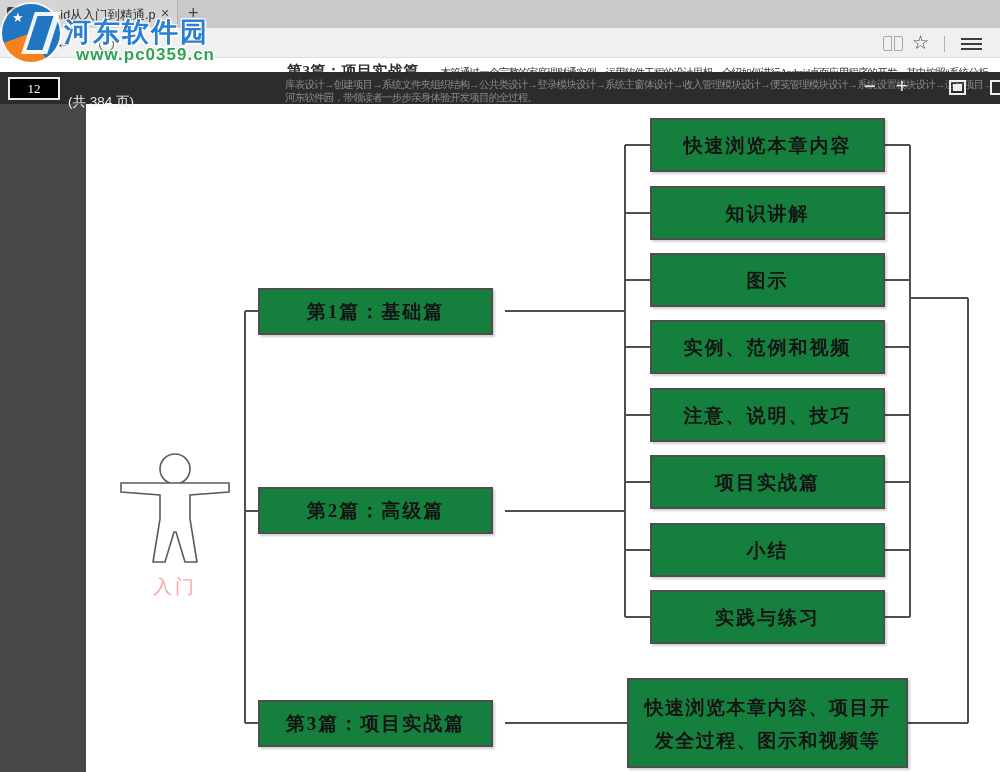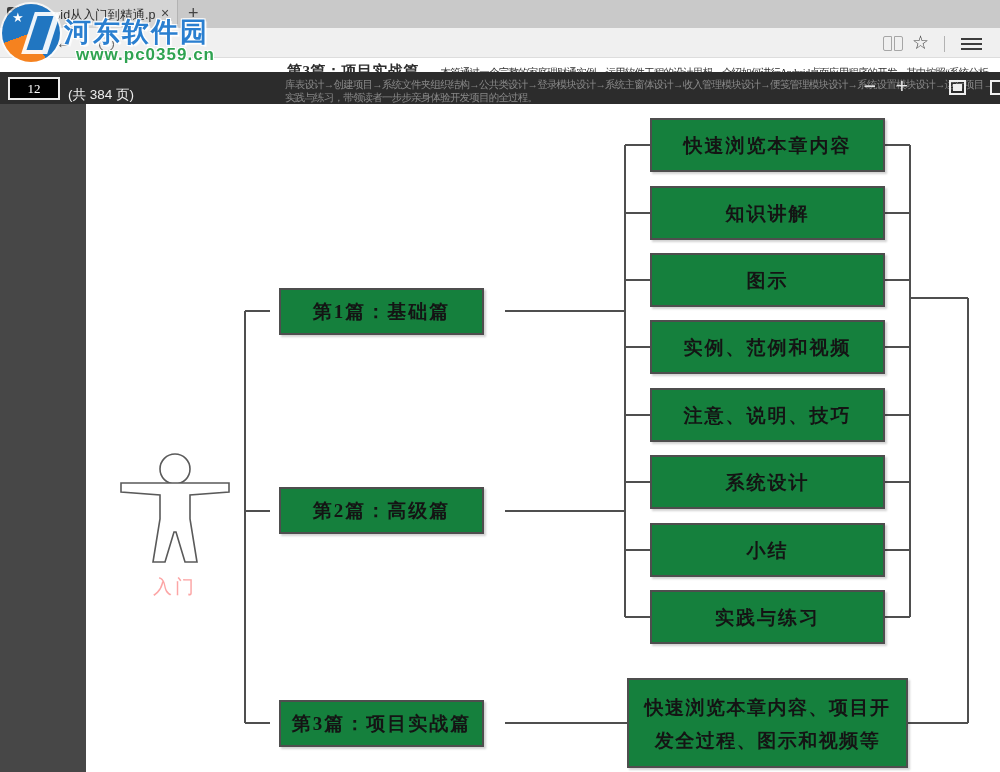--- a/index.html
+++ b/index.html
@@ -69,38 +69,38 @@
              overflow:hidden; }
   .line-a { left:287px; top:62px; width:705px; font-size:10.5px; color:#2e2e2e;
             letter-spacing:-0.8px; z-index:5; }
   .line-a b { font-size:15px; letter-spacing:0.5px; margin-right:6px; }
 
   
   .pdf-toolbar { left:0; top:72px; width:1000px; height:32px; background:#2c2c2c; z-index:10; }
   .page-input { left:8px; top:5px; width:52px; height:23px; background:#000000;
     border:2px solid #ededed; color:#ffffff; text-align:center; font-size:13px;
     font-family:Liberation Serif, serif; }
-  .page-total { left:68px; top:14px; font-size:13.5px; color:#ededed; white-space:nowrap; }
+  .page-total { left:68px; top:21px; font-size:13.5px; color:#ededed; white-space:nowrap; }
   .line-b { left:285px; top:6px; width:706px; font-size:10.5px; color:#878787;
             letter-spacing:-0.8px; }
   .line-c { left:285px; top:19px; width:500px; font-size:10.5px; color:#878787;
             letter-spacing:-0.8px; }
   .tb-btn { color:#e8e8e8; font-size:21px; top:2px; width:24px; text-align:center; }
   .zoom-out { left:858px; } .zoom-in { left:890px; }
   .fit-icon { left:949px; top:8px; width:17px; height:15px; border:2px solid #efefef; }
   .fit-icon::before { content:""; position:absolute; left:2px; top:2px; width:9px;
     height:7px; background:#efefef; }
   .edge-icon { left:990px; top:8px; width:16px; height:15px; border:2px solid #efefef; }
 
   
   svg.wires { left:0; top:0; width:1000px; height:772px; z-index:2; pointer-events:none; }
   .dbox { border:2px solid #4e4e4e; background:#15803d; color:#141414; text-align:center;
     font-family:"Liberation Serif","DejaVu Serif",serif; font-weight:600; font-size:19px;
     letter-spacing:2px; box-shadow:2px 2px 2px rgba(0,0,0,.18); z-index:3; }
-  .chapter { left:279px; width:205px; height:47px; line-height:44px;font-family:Liberation Serif, serif; }
+  .chapter { left:258px; width:235px; height:47px; line-height:44px;font-family:Liberation Serif, serif; }
   .feature { left:650px; width:235px; height:54px; line-height:51px; }
   .project { left:627px; width:281px; height:90px; line-height:33px; padding:11px 12px 8px;
              letter-spacing:1.5px; }
   .source-label { left:140px; top:574px; width:70px; text-align:center; font-size:19px;
     color:#fca5a5; font-family:"Liberation Serif","DejaVu Serif",serif; letter-spacing:3px;
     z-index:3; }
 </style>
 </head>
 <body>
 
@@ -140,21 +140,21 @@
 <div class="abs pdf-page"></div>
 
 <div class="abs pdftext line-a">
   <b>第3篇：项目实战篇。</b><span>本篇通过一个完整的家庭理财通实例，运用软件工程的设计思想，介绍如何进行Android桌面应用程序的开发。其中按照“系统分析→系统设计→系统开发及运行环境→数据库与数</span>
 </div>
 
 <div class="abs pdf-toolbar">
   <input class="abs page-input" value="12" style="">
   <span class="abs page-total">(共 384 页)</span>
   <span class="abs pdftext line-b">库表设计→创建项目→系统文件夹组织结构→公共类设计→登录模块设计→系统主窗体设计→收入管理模块设计→便笺管理模块设计→系统设置模块设计→运行项目→将程序安装到Android手机上”的</span>
-  <span class="abs pdftext line-c">实践与练习，带领读者一步步亲身体验开发项目的全过程。</span>
+  <span class="abs pdftext line-c">河东软件园，带领读者一步步亲身体验开发项目的全过程。</span>
   <span class="abs tb-btn zoom-out">−</span>
   <span class="abs tb-btn zoom-in">+</span>
   <span class="abs fit-icon"></span>
   <span class="abs edge-icon"></span>
 </div>
 
 <svg class="abs wires" viewBox="0 0 1000 772" xmlns="http://www.w3.org/2000/svg">
   <g stroke="#4f4f4f" stroke-width="2" fill="none">
 
     <path d="M245,311 V723"></path>
@@ -201,17 +201,17 @@
 
 <div class="abs dbox chapter" style="top:288px">第1篇：基础篇</div>
 <div class="abs dbox chapter" style="top:487px">第2篇：高级篇</div>
 <div class="abs dbox chapter" style="top:700px">第3篇：项目实战篇</div>
 
 <div class="abs dbox feature" style="top:118px">快速浏览本章内容</div>
 <div class="abs dbox feature" style="top:186px">知识讲解</div>
 <div class="abs dbox feature" style="top:253px">图示</div>
 <div class="abs dbox feature" style="top:320px">实例、范例和视频</div>
 <div class="abs dbox feature" style="top:388px">注意、说明、技巧</div>
-<div class="abs dbox feature" style="top:455px">系统设计</div>
+<div class="abs dbox feature" style="top:455px">项目实战篇</div>
 <div class="abs dbox feature" style="top:523px">小结</div>
 <div class="abs dbox feature" style="top:590px">实践与练习</div>
 
 <div class="abs dbox project" style="top:678px">快速浏览本章内容、项目开发全过程、图示和视频等</div>
 
 </body></html>

